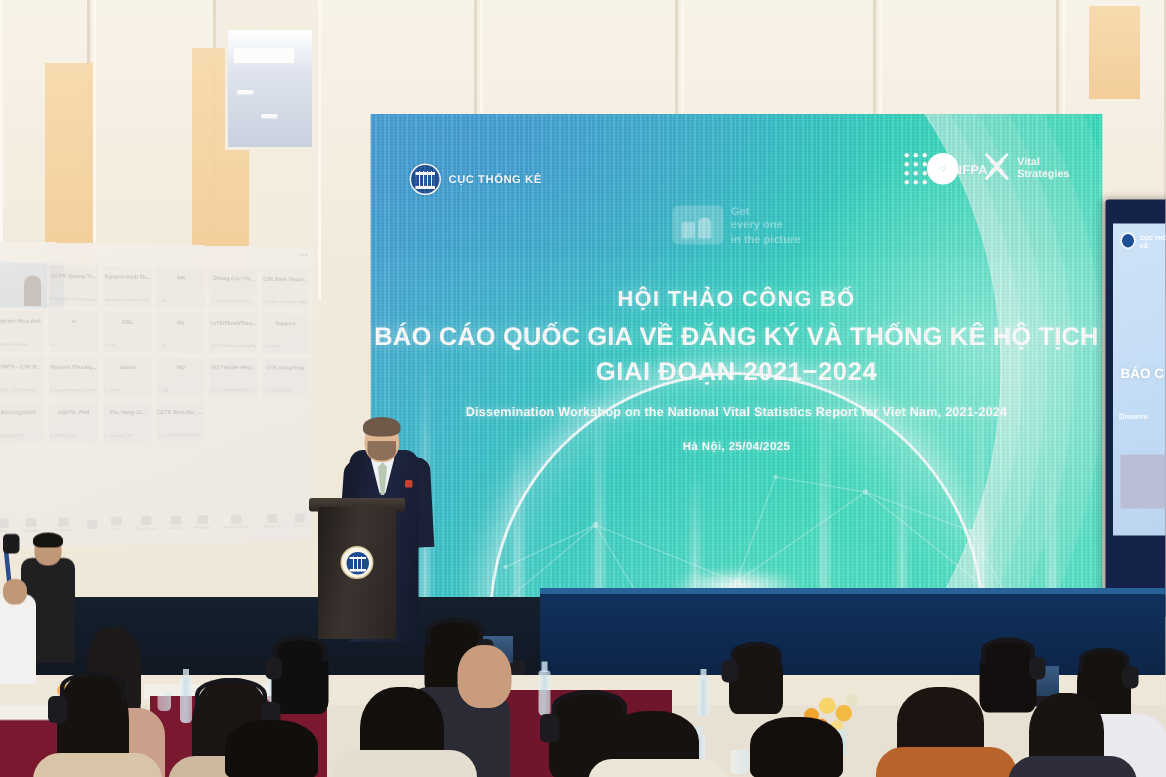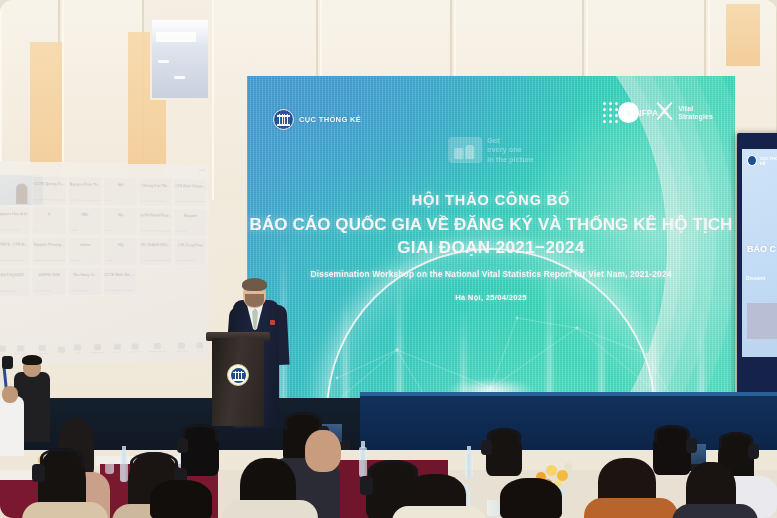--- a/index.html
+++ b/index.html
@@ -2,21 +2,21 @@
 <html><head>
 <meta charset="utf-8">
 <style>
   * { margin:0; padding:0; box-sizing:border-box; }
   html,body { width:777px; height:518px; overflow:hidden; }
   body {
     font-family:"Liberation Sans", sans-serif;
     background:#e8e0d2;
     position:relative;
   }
-  #stage { position:absolute; inset:0; overflow:hidden;border-radius:13px; }
+  #stage { position:absolute; inset:0; overflow:hidden; }
 
   
   .wall {
     position:absolute; left:0; top:0; width:777px; height:470px;
     background:
       linear-gradient(177deg,#f5efe3 0%,#f2ebdd 40%,#eee6d6 100%);
   }
   .wall-panel {
     position:absolute;
     background:linear-gradient(180deg,#f8f3e9,#f1e9da);

